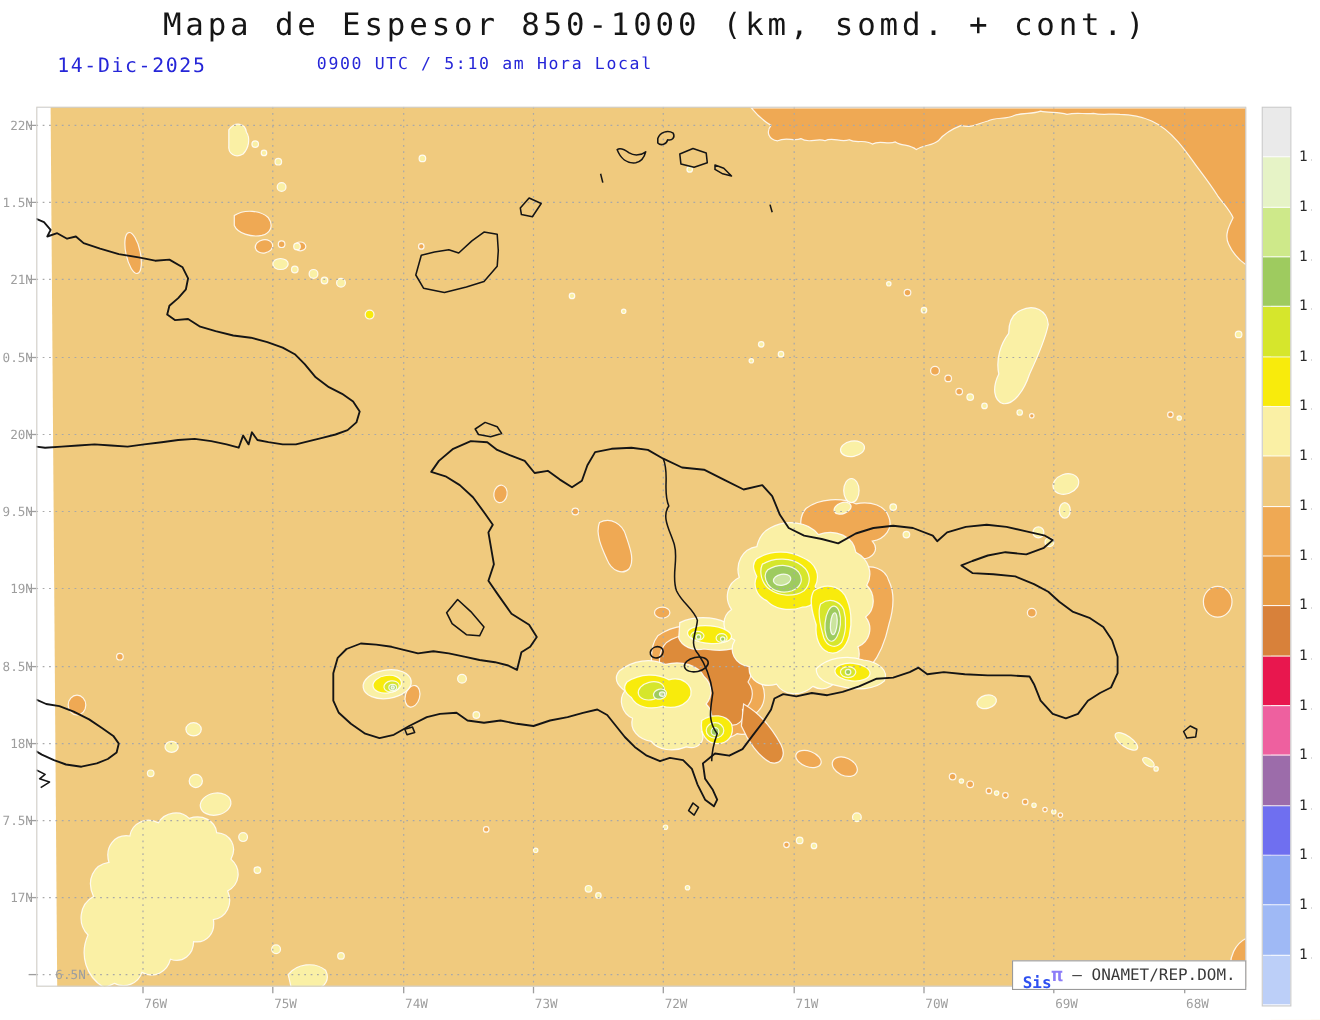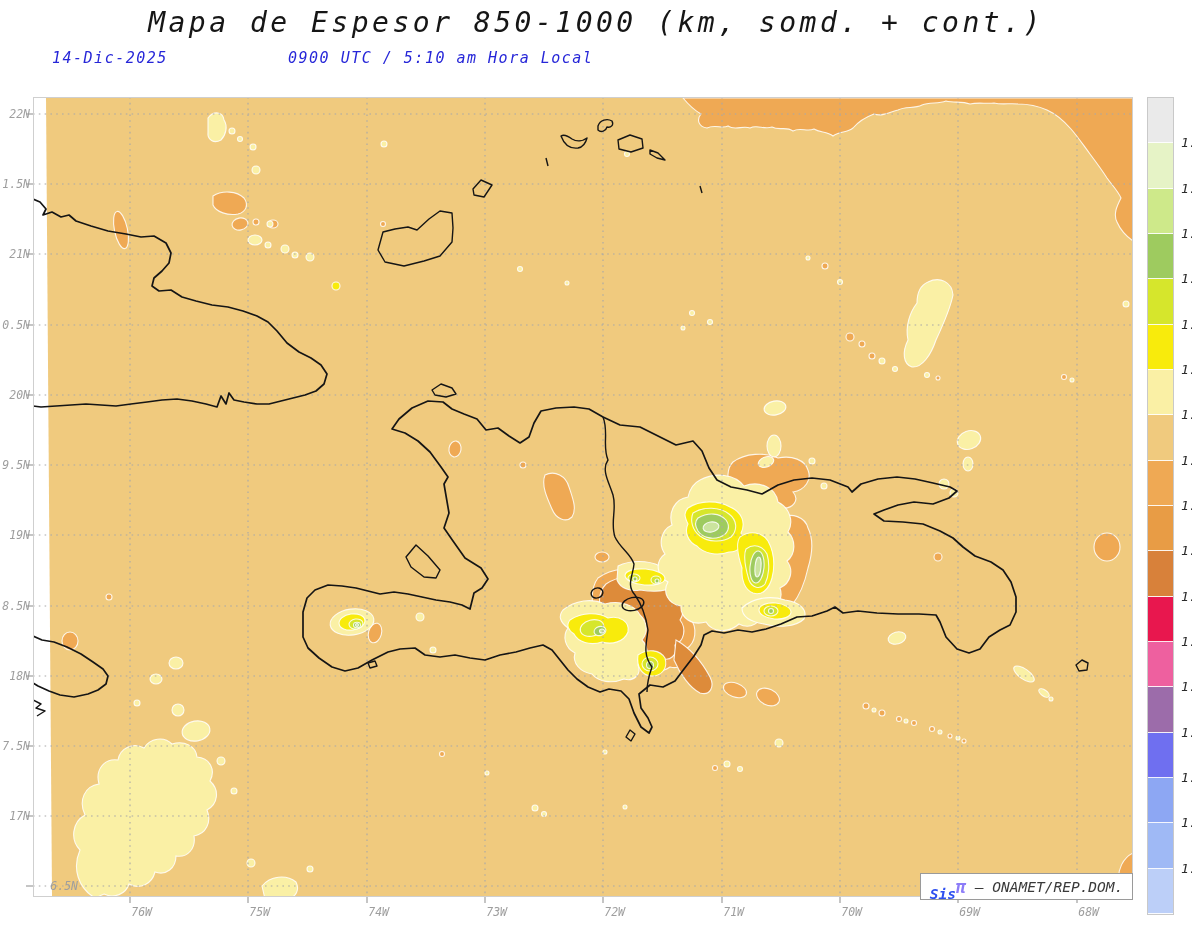--- a/index.html
+++ b/index.html
@@ -2,24 +2,24 @@
 <html style="--tan: #F0CA7E; --pale: #FAF0A5; --yel: #F8EB0C; --yg: #D6E62C; --grn: #9ECB5F; --lg: #CBE49E; --org: #EFA954; --dorg: #DD8B3A; --coast: #151515; --grid: #A8A8A8; --blue-dk: #2626D8; --blue-lt: #2E9BFF;"><head>
 <meta charset="utf-8">
 <style>
   :root{
     --tan:#F0CA7E; --pale:#FAF0A5; --yel:#F8EB0C; --yg:#D6E62C; --grn:#9ECB5F;
     --lg:#CBE49E; --org:#EFA954; --dorg:#DD8B3A; --coast:#151515; --grid:#A8A8A8;
     --blue-dk:#2626D8; --blue-lt:#2E9BFF;
   }
   html,body{margin:0;padding:0;background:#fff;}
   .page{position:relative;width:1192px;height:927px;background:#ffffff;overflow:hidden;
-        font-family:"DejaVu Sans Mono","Liberation Mono",monospace;font-style:italic;}
+        font-family:"DejaVu Sans Mono","Liberation Mono",monospace;}
   .title{position:absolute;top:6px;left:0;width:100%;text-align:center;
          font-size:28px;letter-spacing:3.5px;color:#161616;white-space:pre;}
-  .sub-date{position:absolute;top:49px;left:52px;font-size:15px;letter-spacing:1.5px;color:var(--blue-dk);white-space:pre;}
+  .sub-date{position:absolute;top:49px;left:52px;font-size:18px;letter-spacing:1.5px;color:var(--blue-dk);white-space:pre;}
   .sub-time{position:absolute;top:49px;left:288px;font-size:15px;letter-spacing:1.5px;color:var(--blue-dk);white-space:pre;}
   .sub-forecast{position:absolute;top:69px;left:0;width:100%;text-align:center;
                 font-size:15px;letter-spacing:0.5px;color:var(--blue-lt);white-space:pre;}
   svg.mapsvg{position:absolute;left:0;top:90px;}
   .plot-frame{position:absolute;left:33px;top:97px;width:1100px;height:800px;border:1px solid #cfcfcf;
               box-sizing:border-box;pointer-events:none;}
   .ylab{position:absolute;width:30px;text-align:right;font-size:11.5px;color:#9e9e9e;letter-spacing:0;}
   .xlab{position:absolute;width:44px;text-align:right;font-size:11.5px;color:#9e9e9e;}
   .cbar{position:absolute;left:1148px;top:98px;width:25px;outline:1px solid #c9c9c9;}
   .cbar .seg{width:25px;border-bottom:1px solid rgba(255,255,255,.9);box-sizing:border-box;}

